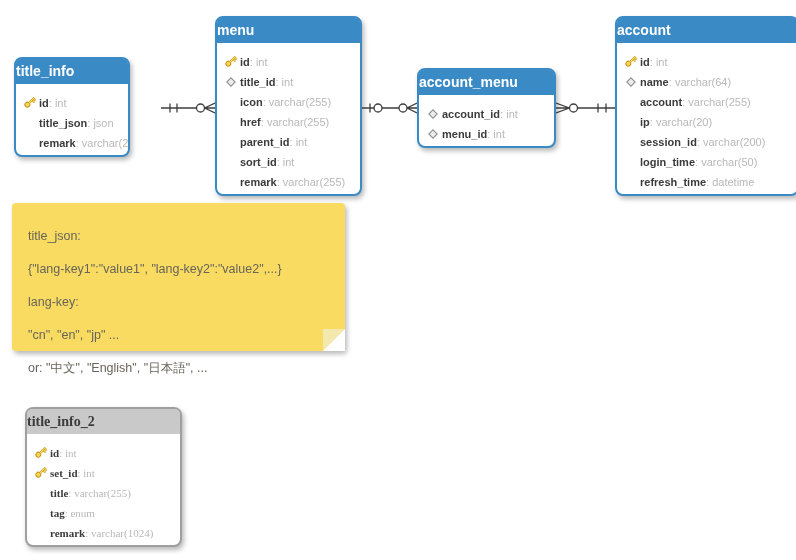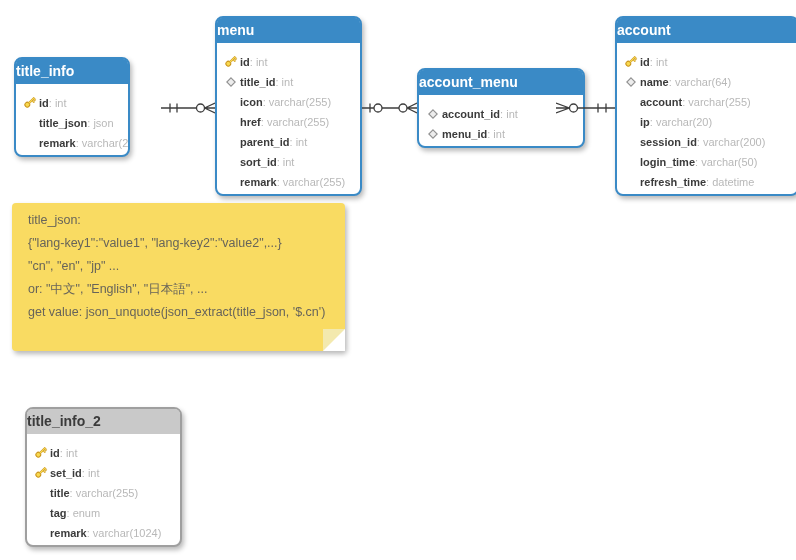--- a/index.html
+++ b/index.html
@@ -5,50 +5,50 @@
   html,body { margin:0; padding:0; background:#ffffff; font-family:"Liberation Sans",sans-serif; }
   .canvas { position:relative; width:796px; height:560px; background:#ffffff; overflow:hidden; }
 
   
   .table { position:absolute; box-sizing:border-box; background:#ffffff;
            border:2px solid #3a8ac6; border-radius:8px;
            box-shadow:2px 3px 5px rgba(0,0,0,0.28); }
   .table .thead { height:25px; line-height:25px; text-align:left;
                   background:#3a8ac6; color:#ffffff; font-size:14px; font-weight:bold;
                   border-radius:5px 5px 0 0; }
-  .table.gray { border-color:#9f9f9f; }
+  .table.gray { border-color:#9f9f9f;font-family:Liberation Serif, serif; }
   .table.gray .thead { background:#c9c9c9; color:#3b3b3b; }
   .tbody { padding:5px 0 6px 0; }
   .trow { height:20px; display:flex; align-items:flex-end; padding:0 8px 0 5px;
           font-size:11px; white-space:nowrap; overflow:hidden; }
   .icon-cell { width:18px; flex:none; display:flex; align-items:center; justify-content:center; }
   .fname { color:#3b3b3b; font-weight:bold; }
   .ftype { color:#b8b8b8;margin-top:48px; }
   .ftype::before { content:":\00a0"; }
 
   
   .t-title_info   { left:14px;  top:57px;  width:116px; }
   .t-menu         { left:215px; top:16px;  width:147px; }
-  .t-account_menu { left:417px; top:68px;  width:168px; }
+  .t-account_menu { left:417px; top:68px;  width:139px; }
   .t-account      { left:615px; top:16px;  width:184px; }
   .t-title_info_2 { left:25px;  top:407px; width:157px; }
 
   
   .rel { position:absolute; height:16px; }
   .rel svg { display:block; }
   .r1 { left:161px; top:100px; width:54px; }
   .r2 { left:362px; top:100px; width:55px; }
   .r3 { left:556px; top:100px; width:59px; }
 
   
   .note { position:absolute; left:12px; top:203px; width:333px; height:148px;
           box-sizing:border-box; background:#f9db62; border-radius:4px;
           box-shadow:2px 3px 5px rgba(0,0,0,0.28);
           padding:9px 10px 0 16px; color:#67645a; font-size:12.5px; }
-  .note-line { line-height:17px; margin-bottom:6px; }
+  .note-line { line-height:17px; margin-bottom:6px;margin-top:16px; }
   .note-fold { position:absolute; right:0; bottom:0; width:0; height:0;
                border-style:solid; border-width:22px 22px 0 0;
                border-color:#f3e9ae #ffffff transparent transparent; }
 </style>
 </head>
 <body>
 
 <div class="canvas">
 
   <div class="table t-title_info">
@@ -292,19 +292,19 @@
         <circle cx="17.5" cy="8" r="4" fill="#ffffff"></circle>
         <line x1="42" y1="3.5" x2="42" y2="12.5"></line>
         <line x1="50" y1="3.5" x2="50" y2="12.5"></line>
       </g>
     </svg>
   </div>
 
   <div class="note">
     <div class="note-line">title_json:</div>
     <div class="note-line">{"lang-key1":"value1", "lang-key2":"value2",...}</div>
+    <div class="note-line">lang-key:</div>
     <div class="note-line">"cn", "en", "jp" ...</div>
     <div class="note-line">or: "中文", "English", "日本語", ...</div>
-    <div class="note-line">get value: json_unquote(json_extract(title_json, '$.cn')</div>
     <div class="note-fold"></div>
   </div>
 
 </div>
 
 </body></html>

